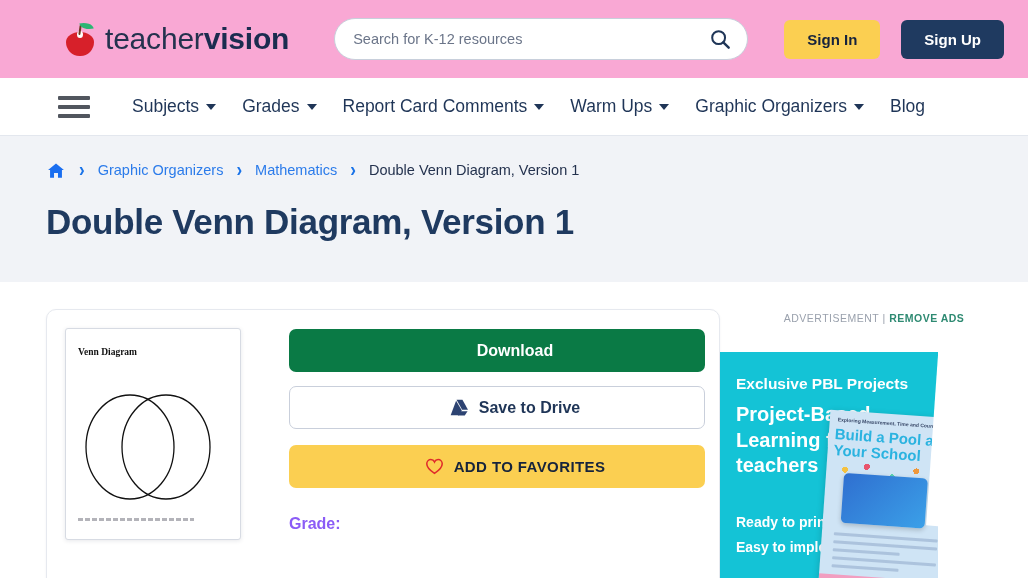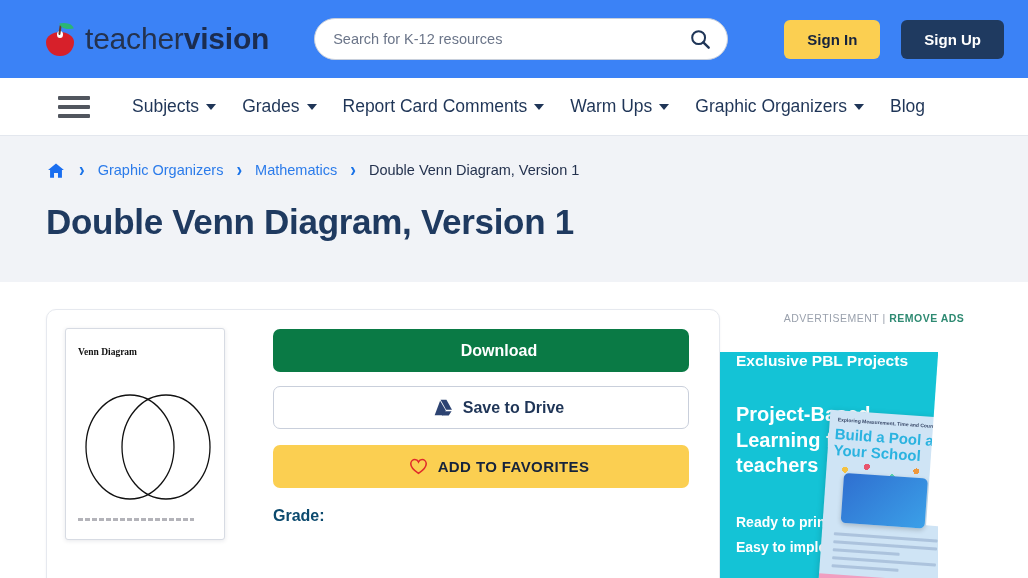--- a/index.html
+++ b/index.html
@@ -7,24 +7,24 @@
     width: 1028px; height: 578px;
     overflow: hidden;
     background: #ffffff;
     font-family: "Liberation Sans", sans-serif;
     color: #1f3557;
   }
 
   
   .header {
     height: 78px;
-    background: #3b82f6;
+    background: #f9a8d4;
     display: flex;
     align-items: center;
-    padding: 0 24px 0 44px;
+    padding: 0 24px 0 64px;
     position: relative;
   }
   .logo { display: flex; align-items: center; gap: 9px; cursor: pointer; }
   .apple-icon { position: relative; width: 32px; height: 34px; }
   .apple-body {
     position: absolute; left: 2px; top: 10px;
     width: 28px; height: 24px;
     background: #d7202a;
     border-radius: 50% 50% 48% 48% / 42% 42% 58% 58%;
   }
@@ -139,21 +139,21 @@
     border: 1px solid #e6e9ef;
     border-radius: 10px;
     box-shadow: 0 1px 3px rgba(20,30,60,0.05);
     padding: 18px 0 0 0;
     display: flex;
     min-height: 280px;
   }
 
   
   .thumb {
-    width: 160px; height: 212px;
+    width: 176px; height: 212px;
     margin: 0 0 0 18px;
     background: #ffffff;
     border: 1px solid #d7dbe3;
     border-radius: 3px;
     box-shadow: 0 1px 4px rgba(20,30,60,0.10);
     position: relative;
     flex: 0 0 auto;
     cursor: pointer;
   }
   .thumb-title {
@@ -191,42 +191,42 @@
     background: #fbcf51; color: #15233c;
     margin-top: 16px; letter-spacing: .4px; font-size: 15px;
   }
   .share-row {
     margin-top: 17px;
     display: flex; align-items: center; justify-content: center;
     gap: 10px; cursor: pointer;
     color: #2c3d5c; font-size: 15px; letter-spacing: .6px;
   }
   .grade-label {
-    margin-top: 19px;
-    font-size: 16px; font-weight: 600; color: #0c4a6e;
+    margin-top: 27px;
+    font-size: 16px; font-weight: 600; color: #8b5cf6;
   }
 
   
   .rail { width: 308px; padding-left: 0; margin-left: 0; }
   .ad-label {
     text-align: center; font-size: 10.5px; letter-spacing: .5px;
     margin-top: 3px;
   }
   .ad-label .adv { color: #9aa1ad; }
   .ad-label .sep { color: #9aa1ad; }
   .ad-label .remove { color: #2e8a72; font-weight: 700; cursor: pointer; }
   .ad-box {
     margin: 28px 0 0 0;
     width: 218px; height: 242px;
     background: #14c3d6;
     position: relative; overflow: hidden;
     cursor: pointer;
   }
   .ad-h1 {
-    position: absolute; left: 16px; top: 0;
+    position: absolute; left: 16px; top: 23px;
     font-size: 15.5px; font-weight: 700; color: #ffffff;
   }
   .ad-h2 {
     position: absolute; left: 16px; top: 50px;
     font-size: 20px; font-weight: 700; color: #ffffff;
     line-height: 1.28; width: 185px;
   }
   .ad-sub {
     position: absolute; left: 16px; top: 158px;
     font-size: 14px; font-weight: 700; color: #ffffff;

